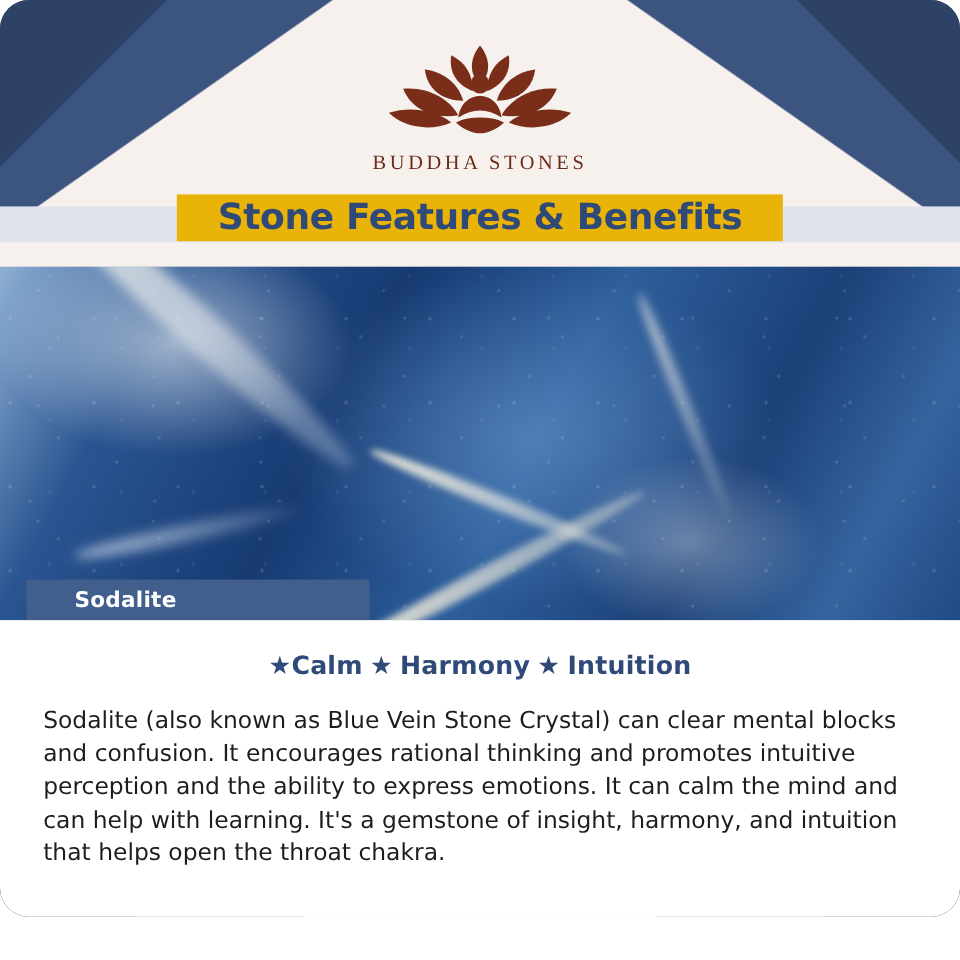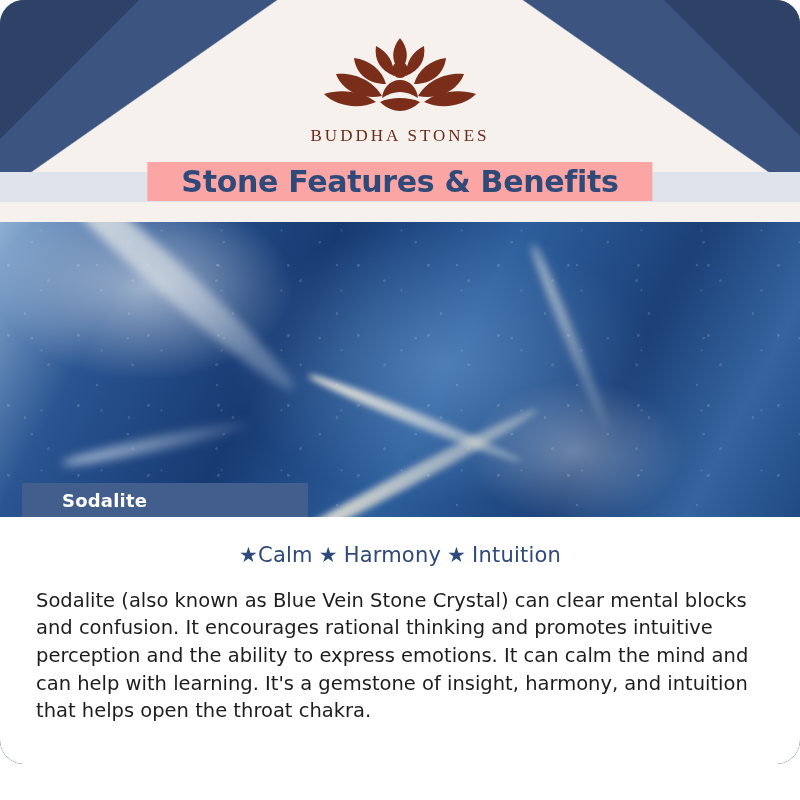--- a/index.html
+++ b/index.html
@@ -103,21 +103,21 @@
     position: absolute;
     left: 0; right: 0; top: 10px;
     height: 30px;
     background: #dfe3ec;
   }
   .title-box {
     position: absolute;
     left: 50%;
     transform: translateX(-50%);
     top: 0;
-    background: #fca5a5;
+    background: #eab308;
     padding: 2px 34px;
   }
   .title-text {
     font-size: 30px;
     font-weight: bold;
     color: #2f4a78;
     font-family: "DejaVu Sans", sans-serif;
     letter-spacing: -0.3px;
     white-space: nowrap;
   }
@@ -221,21 +221,21 @@
     position: relative;
     z-index: 3;
     background: #ffffff;
     padding: 26px 36px 0 36px;
     height: 262px;
   }
   .keywords {
     text-align: center;
     color: #2f4a78;
     font-size: 21px;
-    font-weight: normal;
+    font-weight: bold;
     font-family: "DejaVu Sans", sans-serif;
     letter-spacing: 0.2px;
   }
   .keywords .star {
     color: #2f4a78;
   }
   .kw-sep {
     display: inline-block;
     width: 6px;
   }

